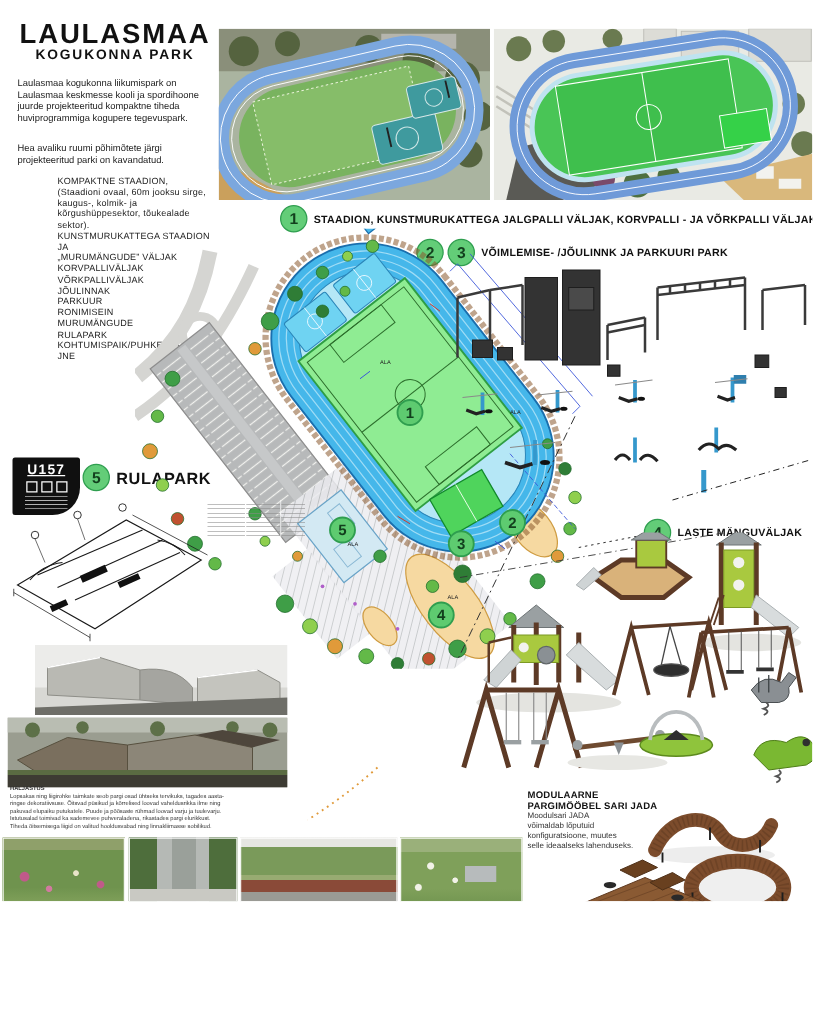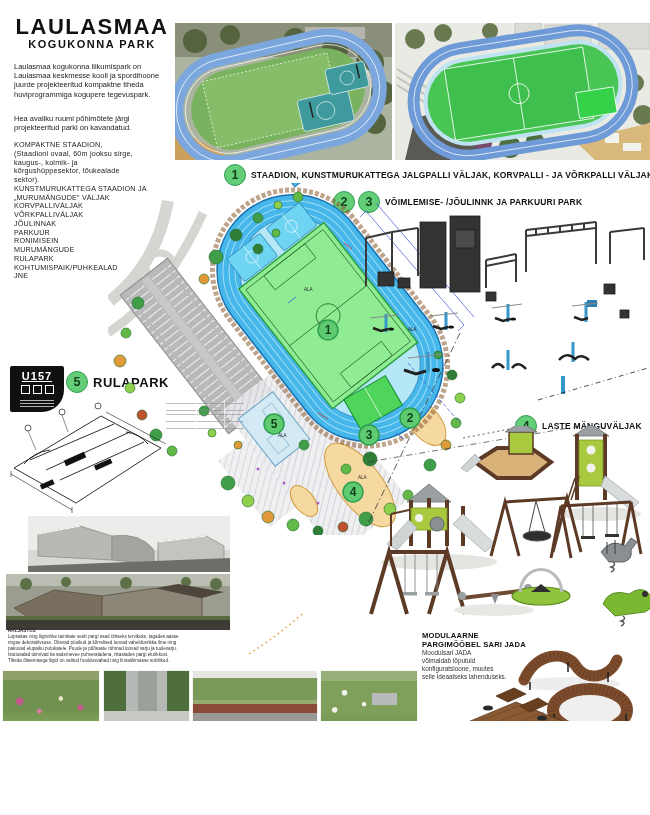--- a/index.html
+++ b/index.html
@@ -4,21 +4,21 @@
 <style>
   html,body{margin:0;padding:0;background:#fff;}
   .board{position:relative;width:650px;height:721px;background:#ffffff;overflow:hidden;
          font-family:"Liberation Sans",sans-serif;color:#1a1a1a;}
   .abs{position:absolute;}
   
   .title1{left:12px;top:14px;width:160px;text-align:center;font-size:22px;font-weight:bold;letter-spacing:1.5px;color:#111;}
   .title2{left:12px;top:38px;width:160px;text-align:center;font-size:11px;font-weight:bold;letter-spacing:1.5px;color:#111;}
   .para{left:14px;width:158px;font-size:7.5px;line-height:9.2px;color:#222;}
   .featlist{left:14px;top:141px;width:160px;}
-  .featlist div{font-size:7.2px;line-height:8.75px;letter-spacing:.2px;color:#222;}
+  .featlist div{font-size:7.2px;line-height:8.75px;letter-spacing:.2px;color:#222;margin-left:32px;}
   
   .numcirc{display:inline-flex;align-items:center;justify-content:center;width:22px;height:22px;border-radius:50%;
            background:#63cd78;border:1.5px solid #2f9e4f;font-weight:bold;font-size:12.5px;color:#123f1d;box-sizing:border-box;}
   .sechead{display:flex;align-items:center;gap:5px;}
   .sechead .txt{font-weight:bold;font-size:8.5px;letter-spacing:.2px;color:#111;white-space:nowrap;}
   .bightxt{font-weight:bold;font-size:13px;letter-spacing:.5px;color:#111;}
   
   .logo{left:10px;top:366px;width:54px;height:46px;background:#101010;border-radius:2px 2px 22px 2px;
         display:flex;flex-direction:column;align-items:center;padding-top:4px;box-sizing:border-box;}
   .logo .code{color:#fff;font-weight:bold;font-size:11px;letter-spacing:1px;text-decoration:underline;}

